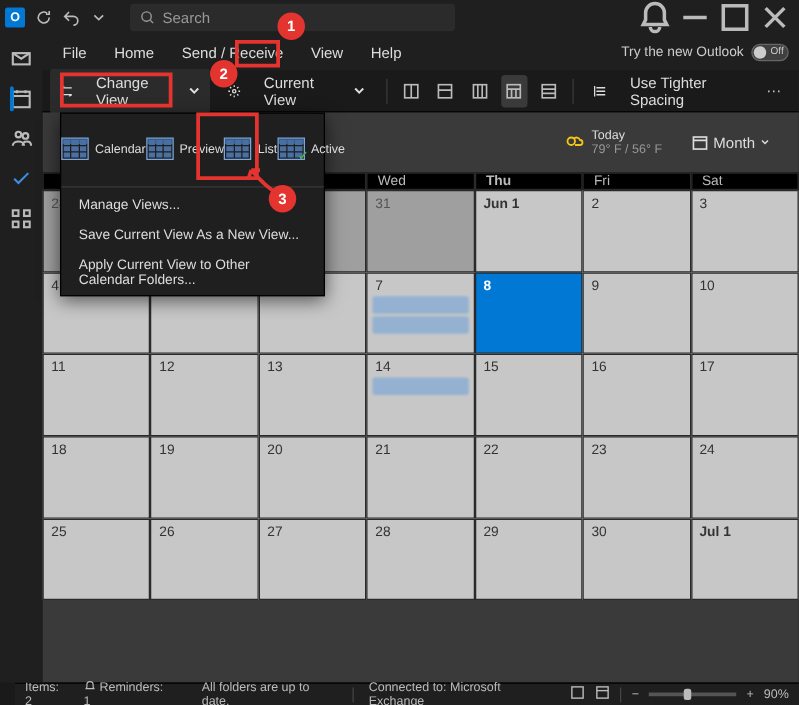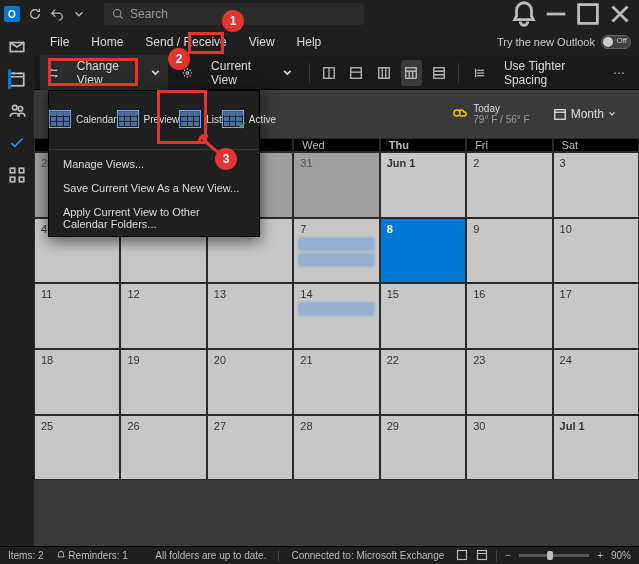--- a/index.html
+++ b/index.html
@@ -63,21 +63,21 @@
   .dd-item .lbl { font-size: 10px; color: #ddd; }
   .dd-sep { height: 1px; background: #3a3a3a; margin: 2px 0; }
   .dd-row { padding: 6px 14px; font-size: 11px; color: #ddd; cursor: pointer; }
 
   
   .redbox { position: absolute; border: 3px solid #e3342f; z-index: 40; pointer-events: none; }
   .badge { position: absolute; width: 22px; height: 22px; background: #e3342f; color: #fff; font-weight: bold; border-radius: 50%; display: flex; align-items: center; justify-content: center; font-size: 12px; z-index: 41; }
   .arrow { position: absolute; z-index: 41; pointer-events: none; }
 
   
-  .statusbar { position: absolute; left: 0; right: 0; bottom: 0; height: 18px; background: #1f1f1f; display: flex; align-items: center; padding: 0 8px; font-size: 10px; color: #bbb; gap: 12px; border-top: 1px solid #000; }
+  .statusbar { position: absolute; left: 12px; right: 0; bottom: 0; height: 18px; background: #1f1f1f; display: flex; align-items: center; padding: 0 8px; font-size: 10px; color: #bbb; gap: 12px; border-top: 1px solid #000; }
   .statusbar .sep { width: 1px; height: 12px; background: #444; }
   .statusbar .right { margin-left: auto; display: flex; align-items: center; gap: 8px; }
   .zoom-slider { width: 70px; height: 3px; background: #555; position: relative; }
   .zoom-slider::after { content: ""; position: absolute; left: 40%; top: -3px; width: 6px; height: 9px; background: #bbb; border-radius: 2px; }
 
   svg { fill: none; stroke: currentColor; stroke-width: 1.5; }
 </style>
 </head>
 <body>
 

